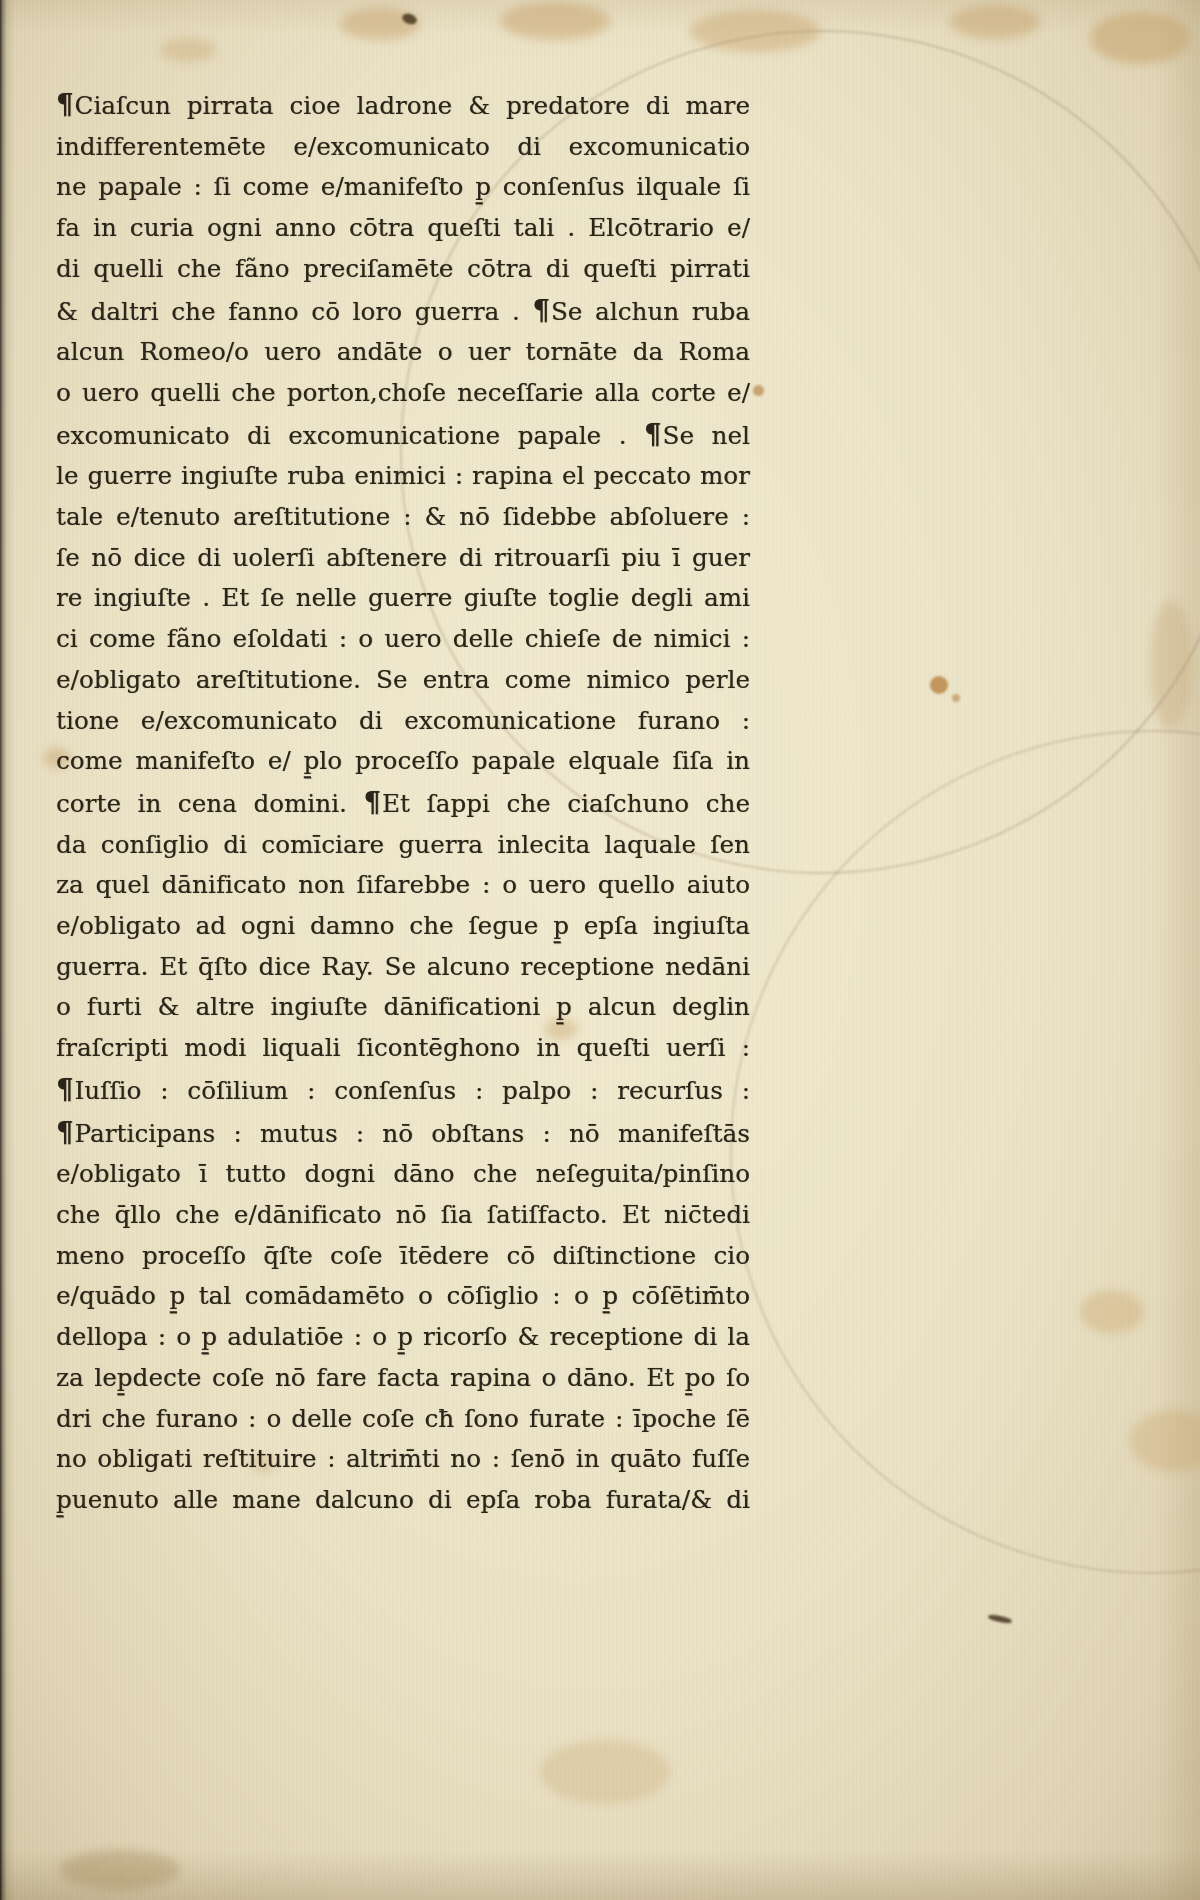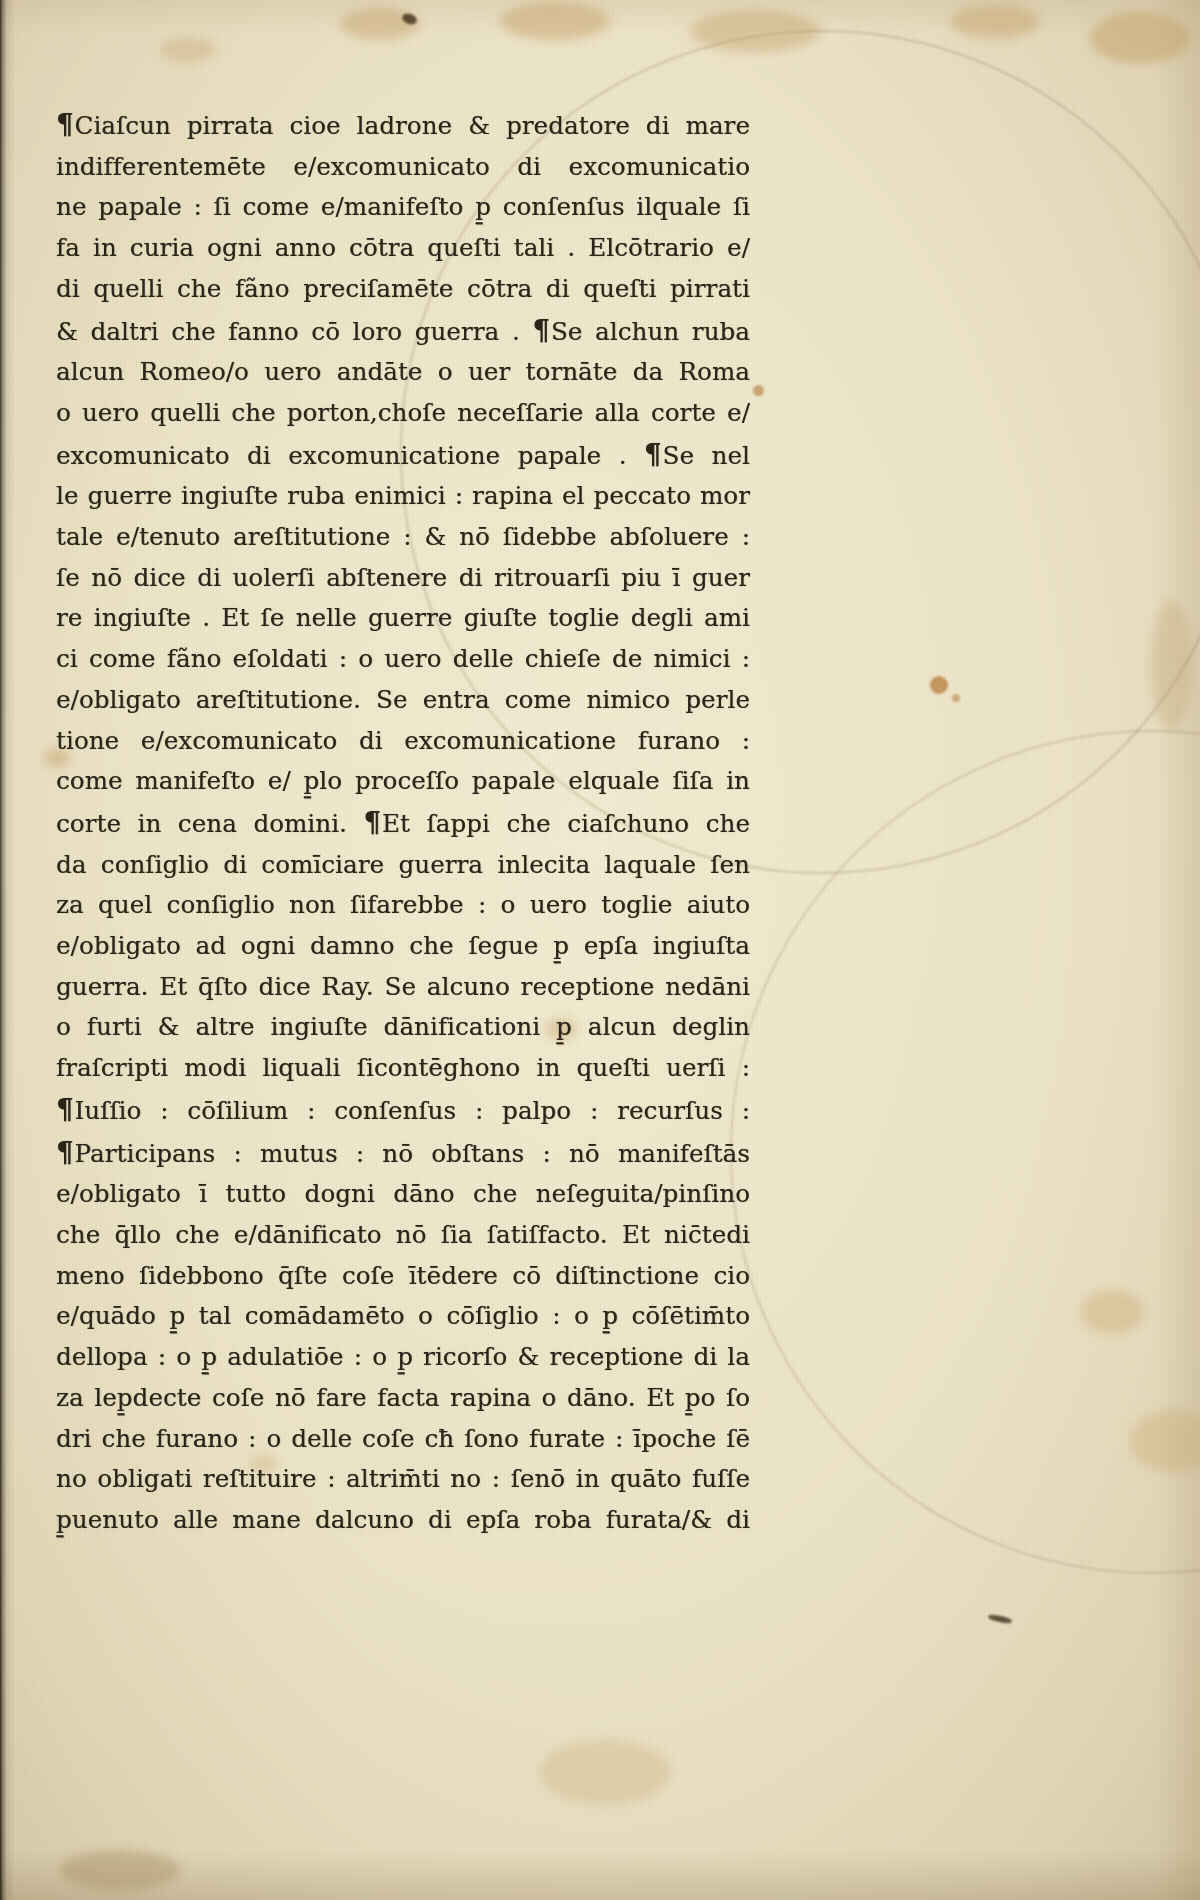--- a/index.html
+++ b/index.html
@@ -13,21 +13,21 @@
       linear-gradient(to top, rgba(120,95,55,0.24), rgba(0,0,0,0) 50px),
       repeating-linear-gradient(90deg, rgba(120,100,65,0.035) 0 1px, rgba(0,0,0,0) 1px 4px),
       radial-gradient(ellipse at 50% 45%, #ece4c8 0%, #e8dfc1 55%, #ded3b3 85%, #d3c7a6 100%);
   }
   .wm{position:absolute;border:2px solid rgba(128,113,84,0.28);border-radius:50%;filter:blur(1.3px);}
   .wm1{left:400px;top:30px;width:840px;height:840px;}
   .wm2{left:730px;top:730px;width:840px;height:840px;border-color:rgba(128,113,84,0.24);}
   .spot{position:absolute;border-radius:50%;filter:blur(5px);}
   .spot.sharp{filter:blur(1px);}
   .text-block{
-    position:absolute;left:56px;top:104px;width:694px;
+    position:absolute;left:56px;top:84px;width:694px;
     color:#2b2418;
     font-family:"DejaVu Serif", serif;
     font-size:24.5px;line-height:40.7px;letter-spacing:0.1px;
     text-shadow:0.4px 0.4px 0.8px rgba(43,35,24,0.55);
   }
   .line{text-align:justify;text-align-last:justify;}
   .pilcrow{font-weight:bold;font-size:1.12em;padding-right:1px;}
 </style>
 </head>
 <body>
@@ -70,30 +70,30 @@
       <div class="line">le guerre ingiuſte ruba enimici : rapina el peccato mor</div>
       <div class="line">tale e/tenuto areſtitutione : &amp; nō ſidebbe abſoluere :</div>
       <div class="line">ſe nō dice di uolerſi abſtenere di ritrouarſi piu ī guer</div>
       <div class="line">re ingiuſte . Et ſe nelle guerre giuſte toglie degli ami</div>
       <div class="line">ci come fãno eſoldati : o uero delle chieſe de nimici :</div>
       <div class="line">e/obligato areſtitutione. Se entra come nimico perle</div>
       <div class="line">tione e/excomunicato di excomunicatione furano :</div>
       <div class="line">come manifeſto e/ p̱lo proceſſo papale elquale ſiſa in</div>
       <div class="line">corte in cena domini. <span class="pilcrow">¶</span>Et ſappi che ciaſchuno che</div>
       <div class="line">da conſiglio di comīciare guerra inlecita laquale ſen</div>
-      <div class="line">za quel conſiglio non ſifarebbe : o uero toglie aiuto</div>
+      <div class="line">za quel dānificato non ſifarebbe : o uero quello aiuto</div>
       <div class="line">e/obligato ad ogni damno che ſegue p̱ epſa ingiuſta</div>
       <div class="line">guerra. Et q̄ſto dice Ray. Se alcuno receptione nedāni</div>
       <div class="line">o furti &amp; altre ingiuſte dānificationi p̱ alcun deglin</div>
       <div class="line">fraſcripti modi liquali ſicontēghono in queſti uerſi :</div>
       <div class="line"><span class="pilcrow">¶</span>Iuſſio : cōſilium : conſenſus : palpo : recurſus :</div>
       <div class="line"><span class="pilcrow">¶</span>Participans : mutus : nō obſtans : nō manifeſtās</div>
       <div class="line">e/obligato ī tutto dogni dāno che neſeguita/pinſino</div>
       <div class="line">che q̄llo che e/dānificato nō ſia ſatiſfacto. Et nic̄tedi</div>
-      <div class="line">meno ſidebbono q̄ſte coſe ītēdere cō diſtinctione cio</div>
+      <div class="line">meno proceſſo q̄ſte coſe ītēdere cō diſtinctione cio</div>
       <div class="line">e/quādo p̱ tal comādamēto o cōſiglio : o p̱ cōſētim̄to</div>
       <div class="line">dellopa : o p̱ adulatiōe : o p̱ ricorſo &amp; receptione di la</div>
       <div class="line">za lep̱decte coſe nō fare facta rapina o dāno. Et p̱o ſo</div>
       <div class="line">dri che furano : o delle coſe cħ ſono furate : īpoche ſē</div>
       <div class="line">no obligati reſtituire : altrim̄ti no : ſenō in quāto fuſſe</div>
       <div class="line">p̱uenuto alle mane dalcuno di epſa roba furata/&amp; di</div>
     </div>
 
 </div>
 

